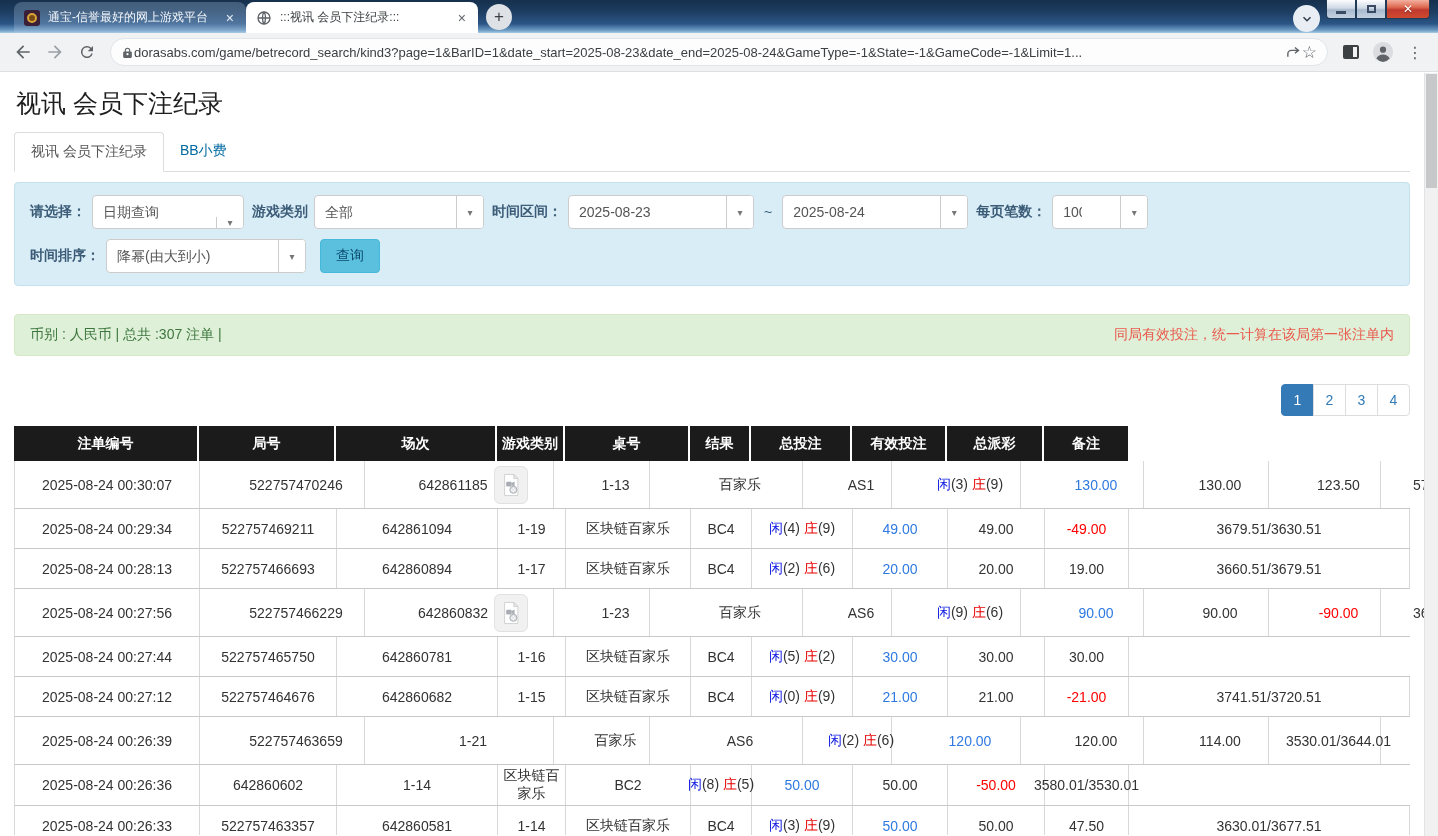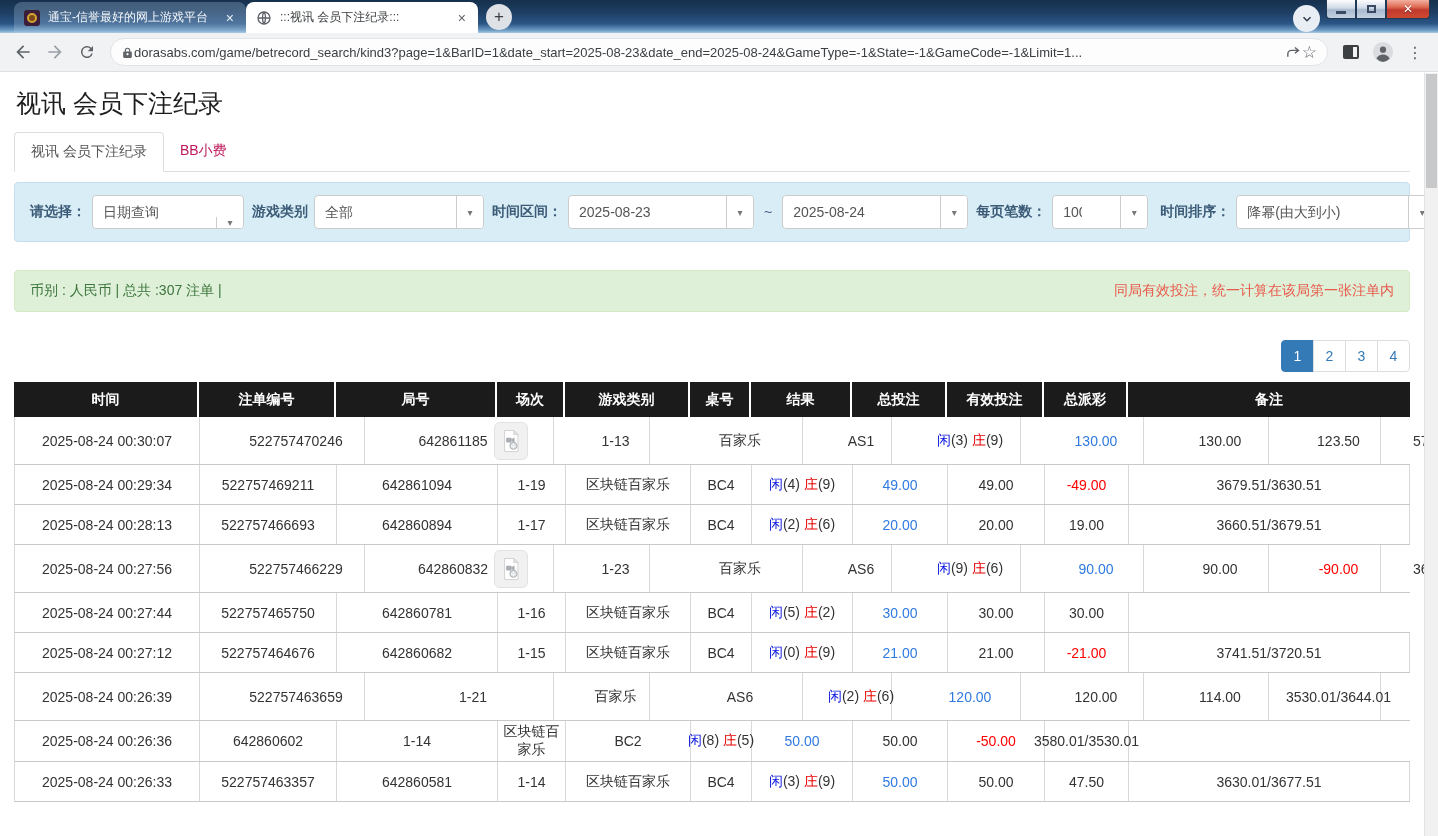--- a/index.html
+++ b/index.html
@@ -52,36 +52,36 @@
   .side-panel-icon::after { content:""; position:absolute; top:2px; bottom:2px; right:2px; width:4px; background:#f0f2f4; }
   .dots { font-size:16px; color:#5f6368; letter-spacing:0; }
 
   
   .content { position:relative; height:calc(836px - 73px); padding:0 28px 0 14px; background:#fff; overflow:hidden; }
   .page-title { margin:15px 0 12px 2px; font-size:25px; font-weight:500; color:#1d1d1d; }
   .nav-tabs { display:flex; border-bottom:1px solid #ddd; }
   .nav-tab { padding:10px 16px; font-size:14px; margin-bottom:-1px; }
   .nav-tab.active { background:#fff; border:1px solid #ddd; border-bottom-color:#fff;
     border-radius:4px 4px 0 0; color:#555; }
-  .nav-tab.link { color:#be185d; }
+  .nav-tab.link { color:#0369a1; }
 
   .filter-panel { margin-top:10px; background:#d9edf7; border:1px solid #c2e0ef; border-radius:4px;
-    padding:12px 13px; display:flex; flex-direction:row; gap:10px; }
+    padding:12px 13px; display:flex; flex-direction:column; gap:10px; }
   .frow { display:flex; align-items:center; gap:6px; }
   .flabel { font-size:14px; font-weight:bold; color:#3b5b77; white-space:nowrap; margin-left:2px; }
   .combo { display:flex; height:34px; background:#fff; border:1px solid #ccc; border-radius:4px;
     overflow:hidden; flex:none; }
   .combo-value { padding:0 10px; line-height:32px; font-size:14px; color:#555; flex:1;
     white-space:nowrap; overflow:hidden; }
   .combo-caret { width:27px; border-left:1px solid #ccc; display:flex; align-items:center;
     justify-content:center; color:#777; font-size:10px; background:#fff; flex:none; }
   .w-query{width:152px;align-items:flex-end;} .w-game{width:170px;} .w-date{width:186px;} .w-per{width:96px;gap:38px;} .w-sort{width:200px;}
   .tilde { color:#3b5b77; font-size:14px; padding:0 4px; }
   .query-btn { height:34px; padding:0 15px; margin-left:8px; background:#5bc0de; border:1px solid #46b8da;
-    border-radius:4px; color:#701a75; font-size:14px; }
+    border-radius:4px; color:#0c4a6e; font-size:14px; }
 
   .summary-bar { margin-top:28px; background:#dff0d8; border:1px solid #d6e9c6; border-radius:4px;
     padding:11px 15px; display:flex; justify-content:space-between; align-items:center;text-align:right; }
   .summary-left { color:#3c763d; font-size:14px; }
   .summary-right { color:#e9594c; font-size:14px; }
 
   .pager-wrap { margin:28px 0 10px; display:flex; justify-content:flex-end; }
   .page-btn { min-width:33px; height:32px; padding:0 6px; display:flex; align-items:center;
     justify-content:center; font-size:14px; color:#337ab7; background:#fff; border:1px solid #ddd;
     margin-left:-1px; }
@@ -242,21 +242,20 @@
 
   <div class="pager-wrap">
       <div class="page-btn active">1</div>
       <div class="page-btn">2</div>
       <div class="page-btn">3</div>
       <div class="page-btn">4</div>
     </div>
 
   <div class="bet-table">
     <div class="grid thead">
-        <div class="th">时间</div>
         <div class="th">注单编号</div>
         <div class="th">局号</div>
         <div class="th">场次</div>
         <div class="th">游戏类别</div>
         <div class="th">桌号</div>
         <div class="th">结果</div>
         <div class="th">总投注</div>
         <div class="th">有效投注</div>
         <div class="th">总派彩</div>
         <div class="th">备注</div>

